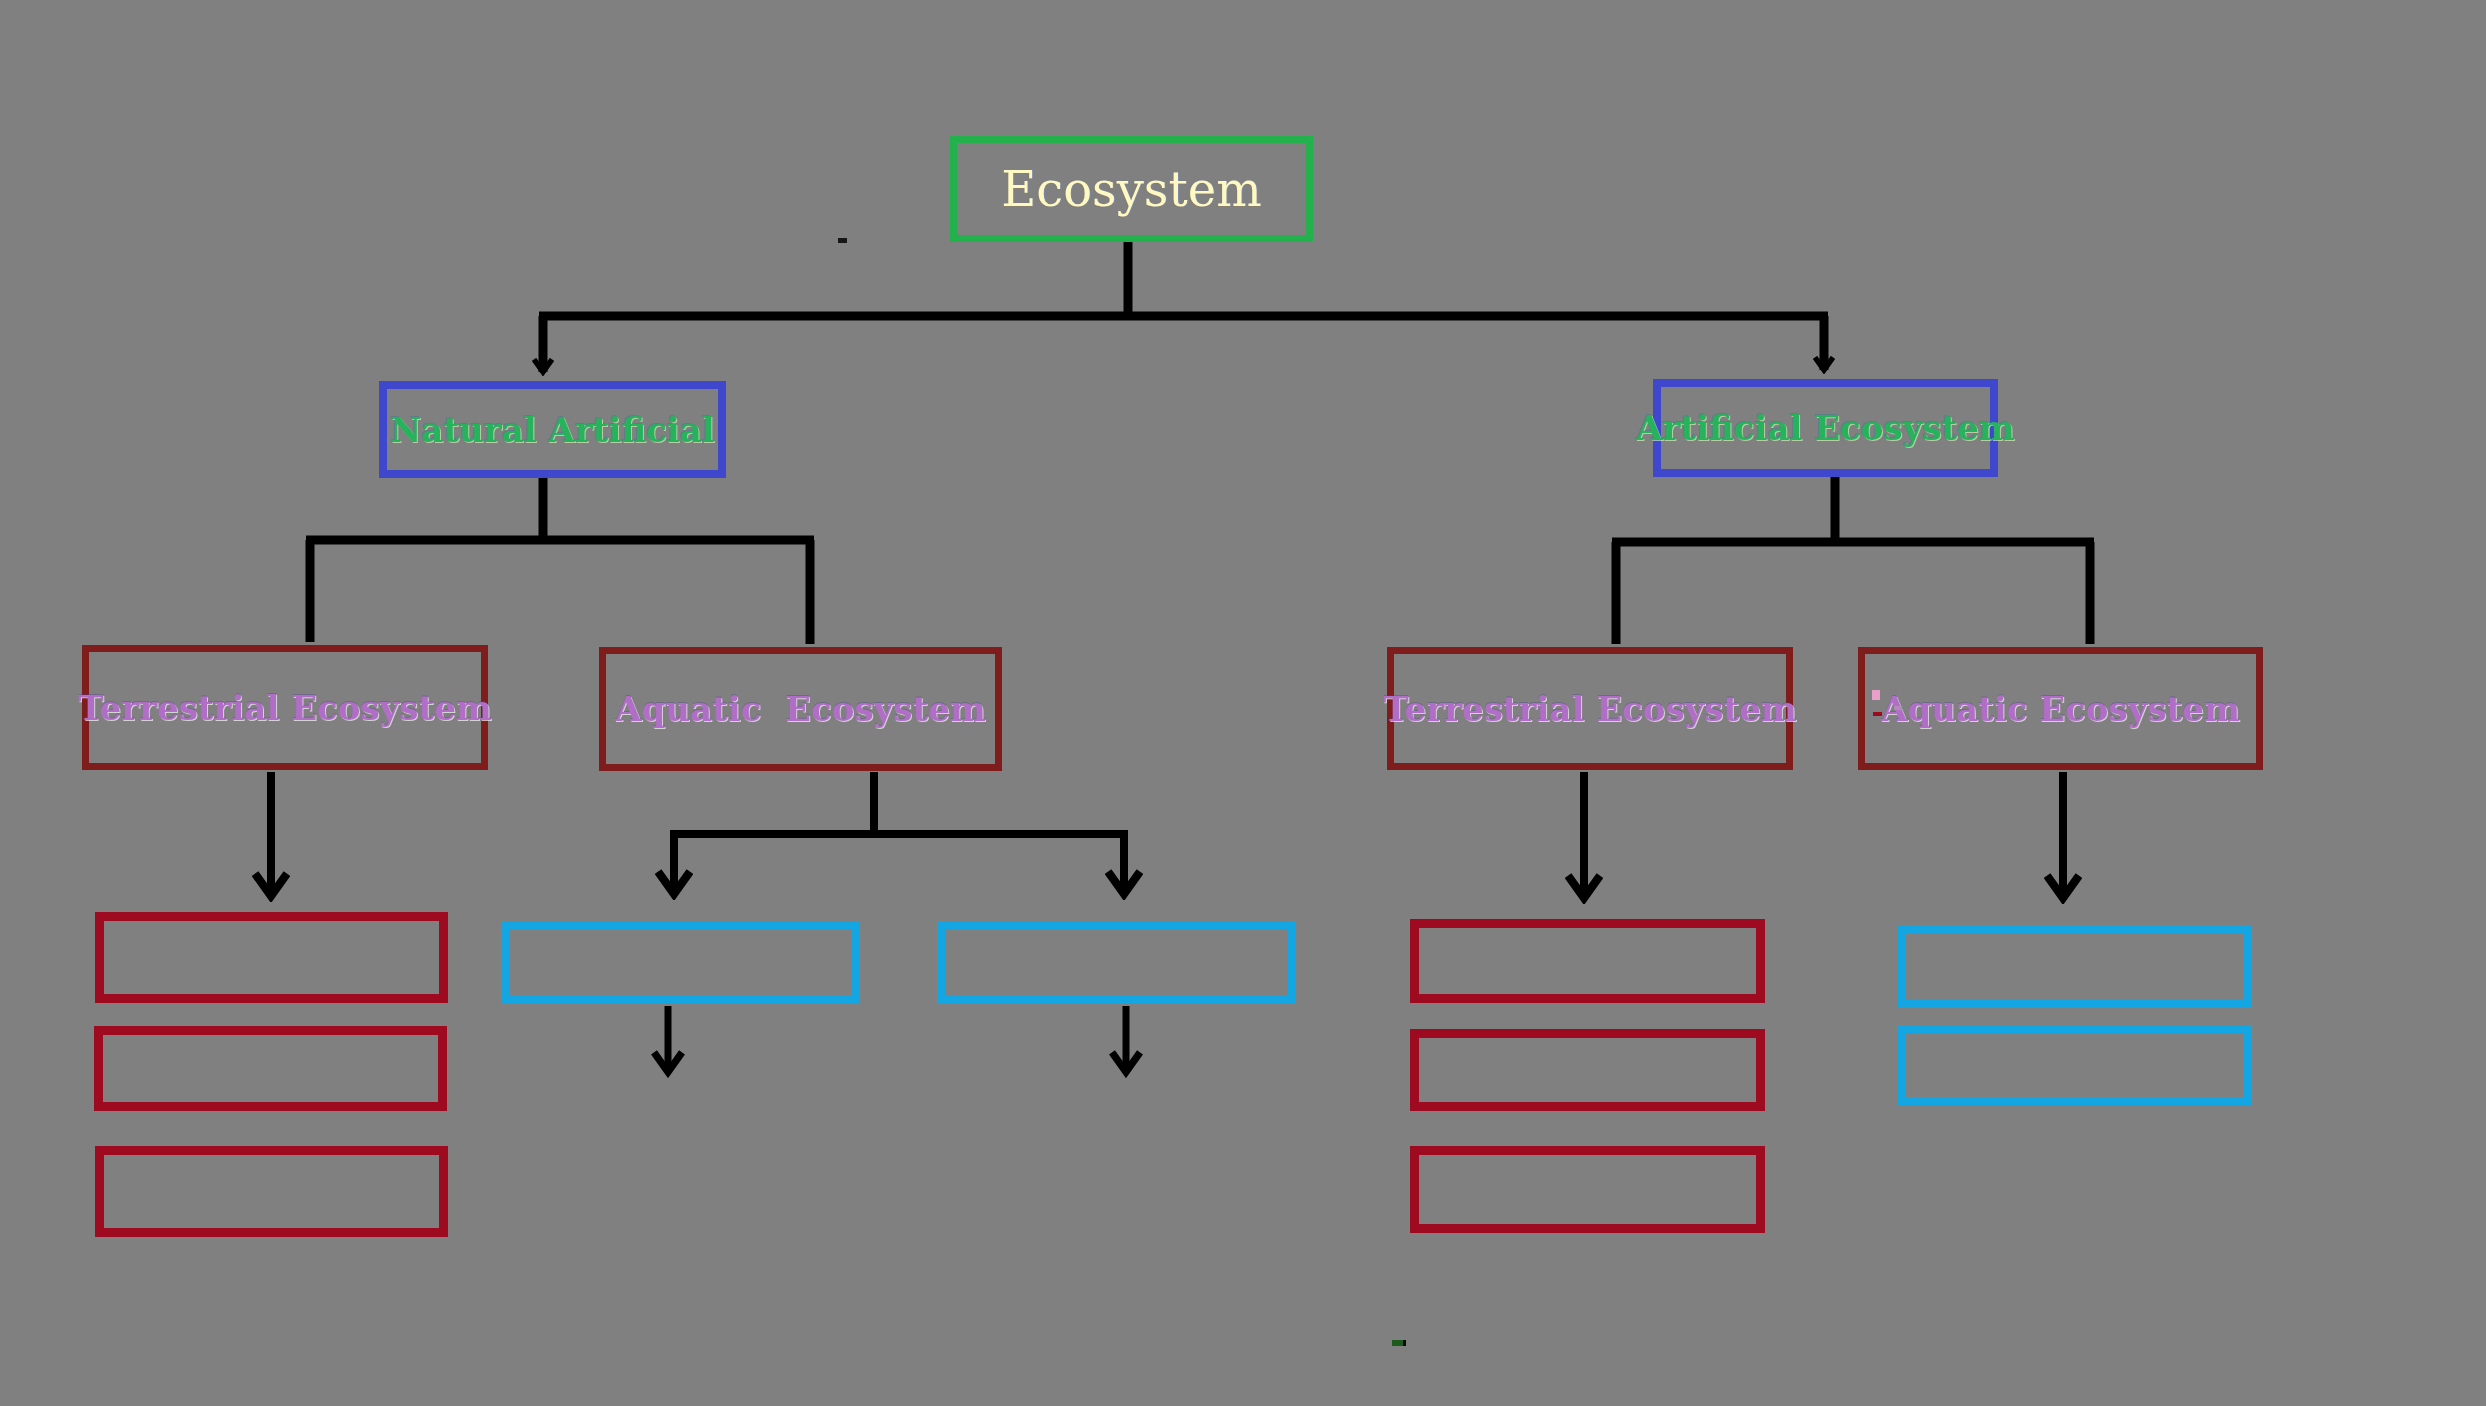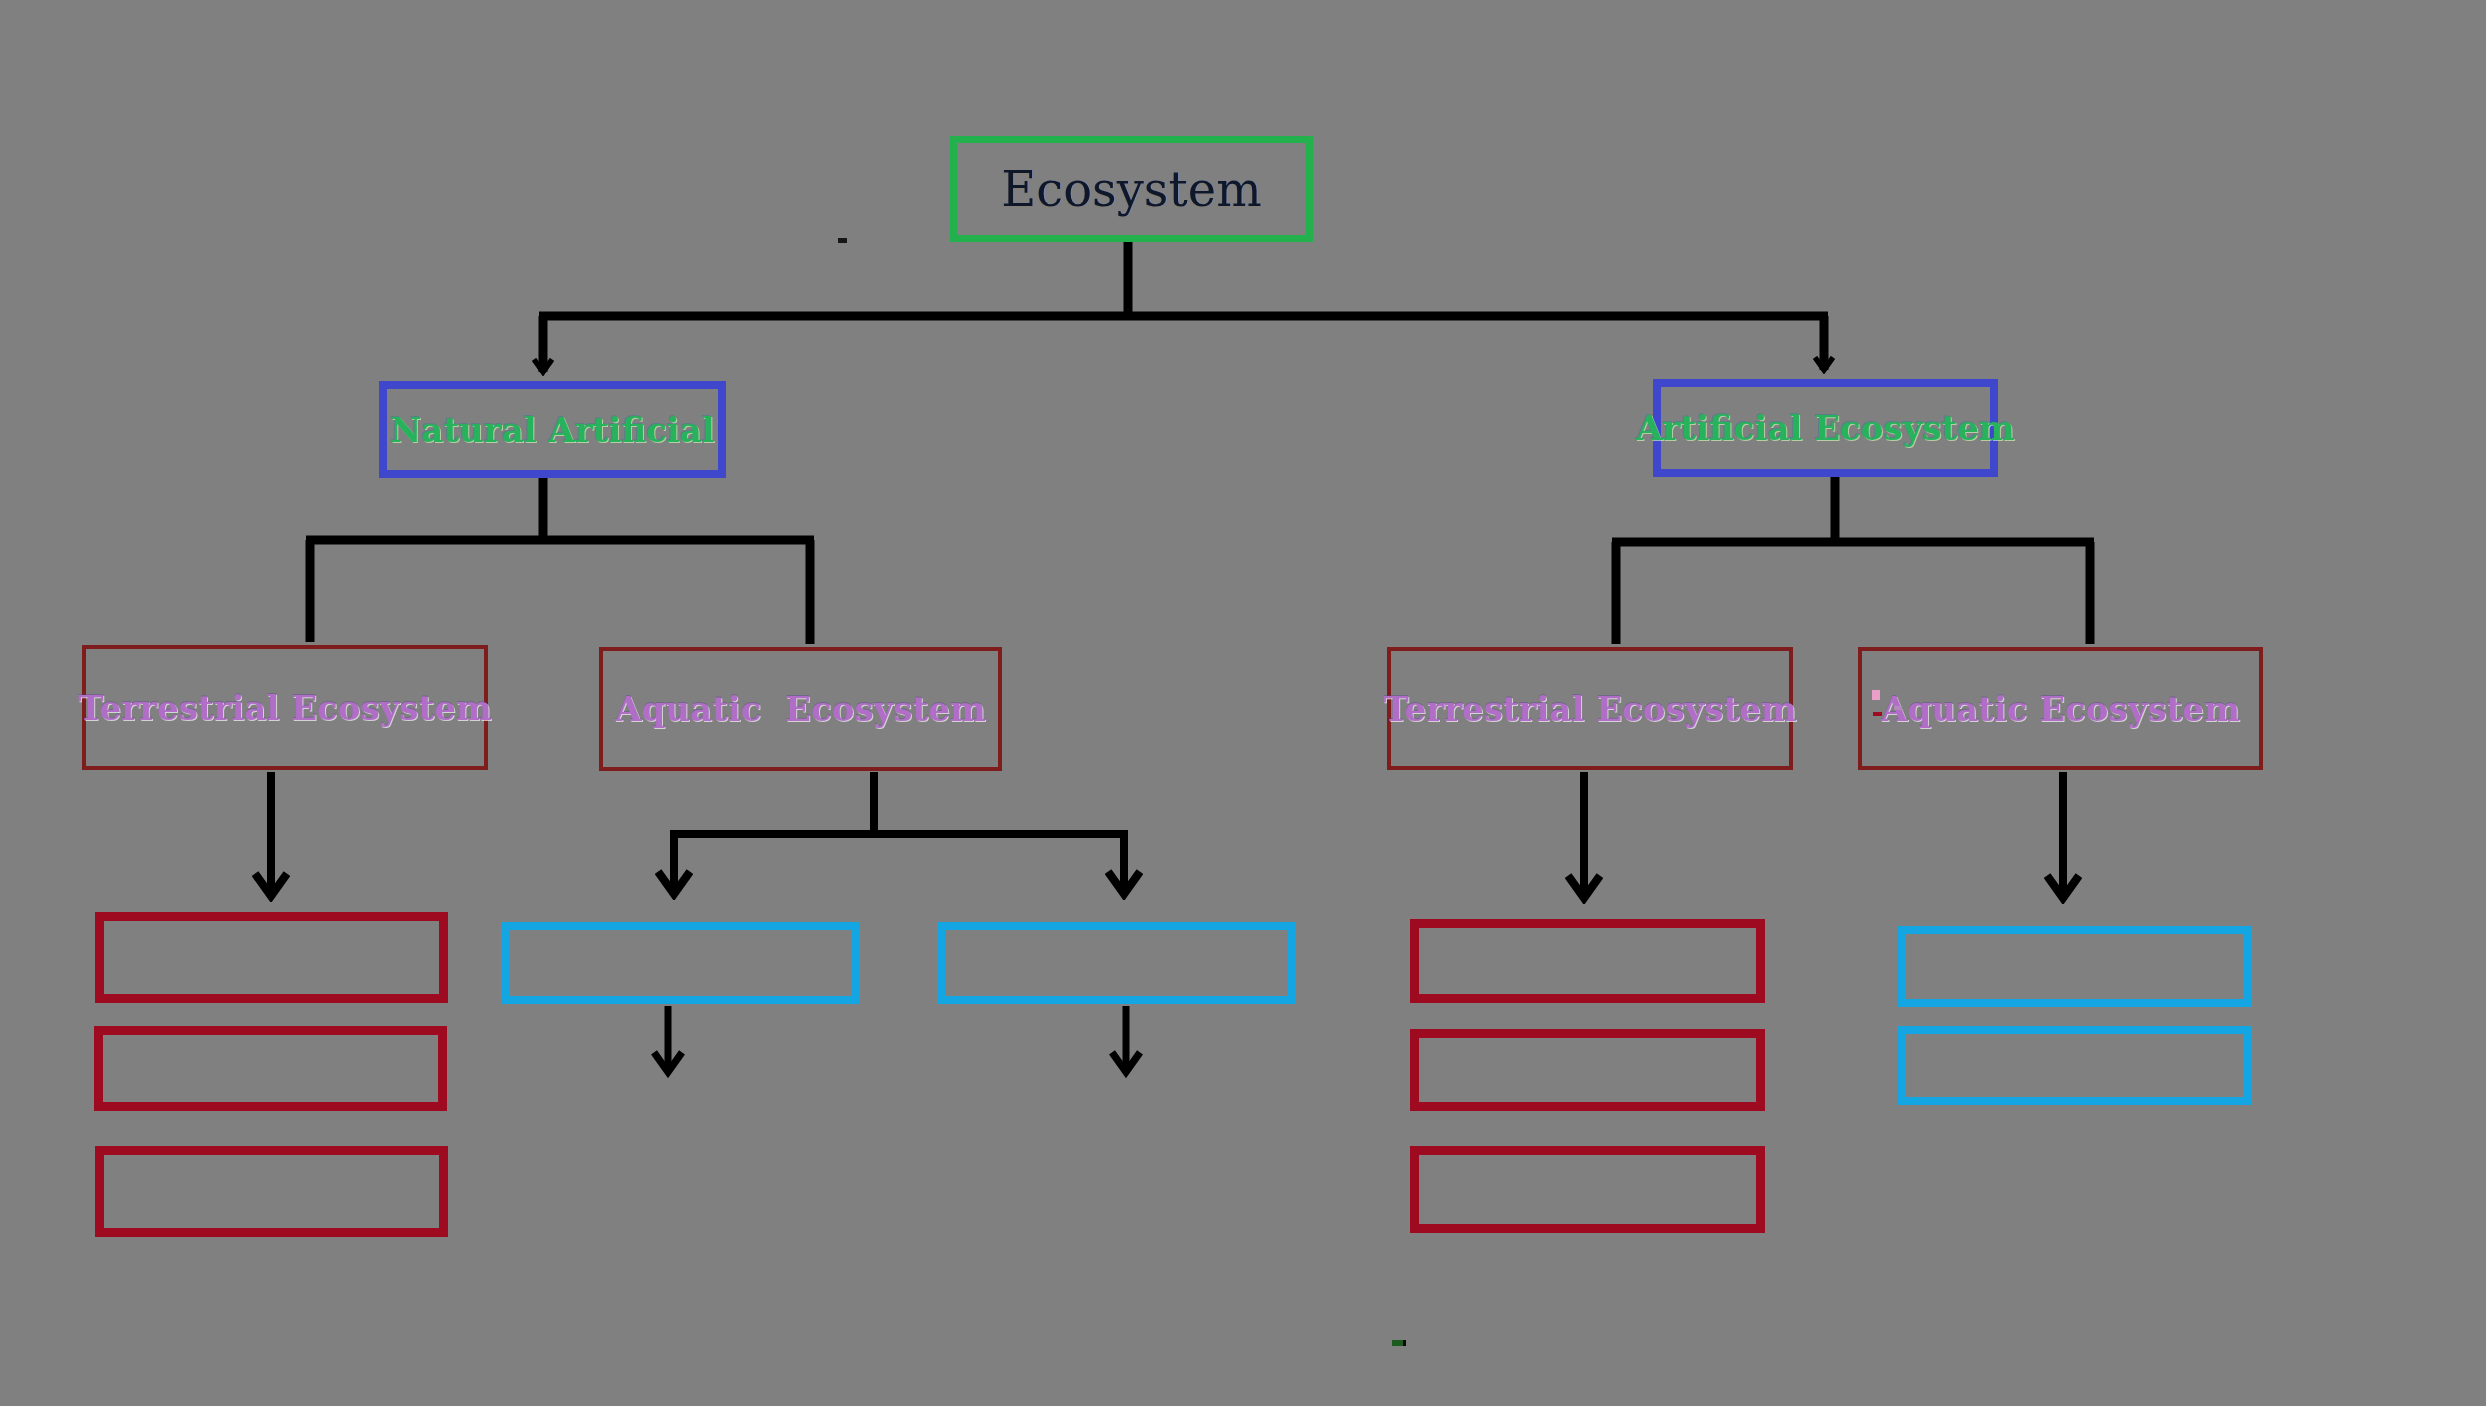--- a/index.html
+++ b/index.html
@@ -24,32 +24,32 @@
   .node {
     position: absolute;
     display: flex;
     align-items: center;
     justify-content: center;
     box-sizing: border-box;
     background: #808080;
   }
   .node-root   { border: 7px solid #22b14c; }
   .node-branch { border: 8px solid #3f48cc; }
-  .node-cat    { border: 4px solid #7f1d1d; }
+  .node-cat    { border: 7px solid #7f1d1d; }
   .empty-box {
     position: absolute;
     box-sizing: border-box;
     background: transparent;
   }
   .empty-red  { border: 9px solid #9e0b20; }
   .empty-cyan { border: 8px solid #14a5e3; }
   .lbl { white-space: pre; line-height: 1; }
   .root-lbl {
     font-size: 48px;
-    color: #0f172a;
+    color: #fef9c3;
     text-shadow: 1px 0 0 rgba(110,150,255,0.35), -1px 1px 0 rgba(150,120,60,0.25);
   }
   .branch-lbl {
     font-size: 34px;
     font-weight: bold;
     color: #27b35c;
     text-shadow: 1px 1px 0 rgba(225,255,190,0.6), -1px -1px 0 rgba(30,120,150,0.35);
   }
   .cat-lbl {
     font-size: 34px;

